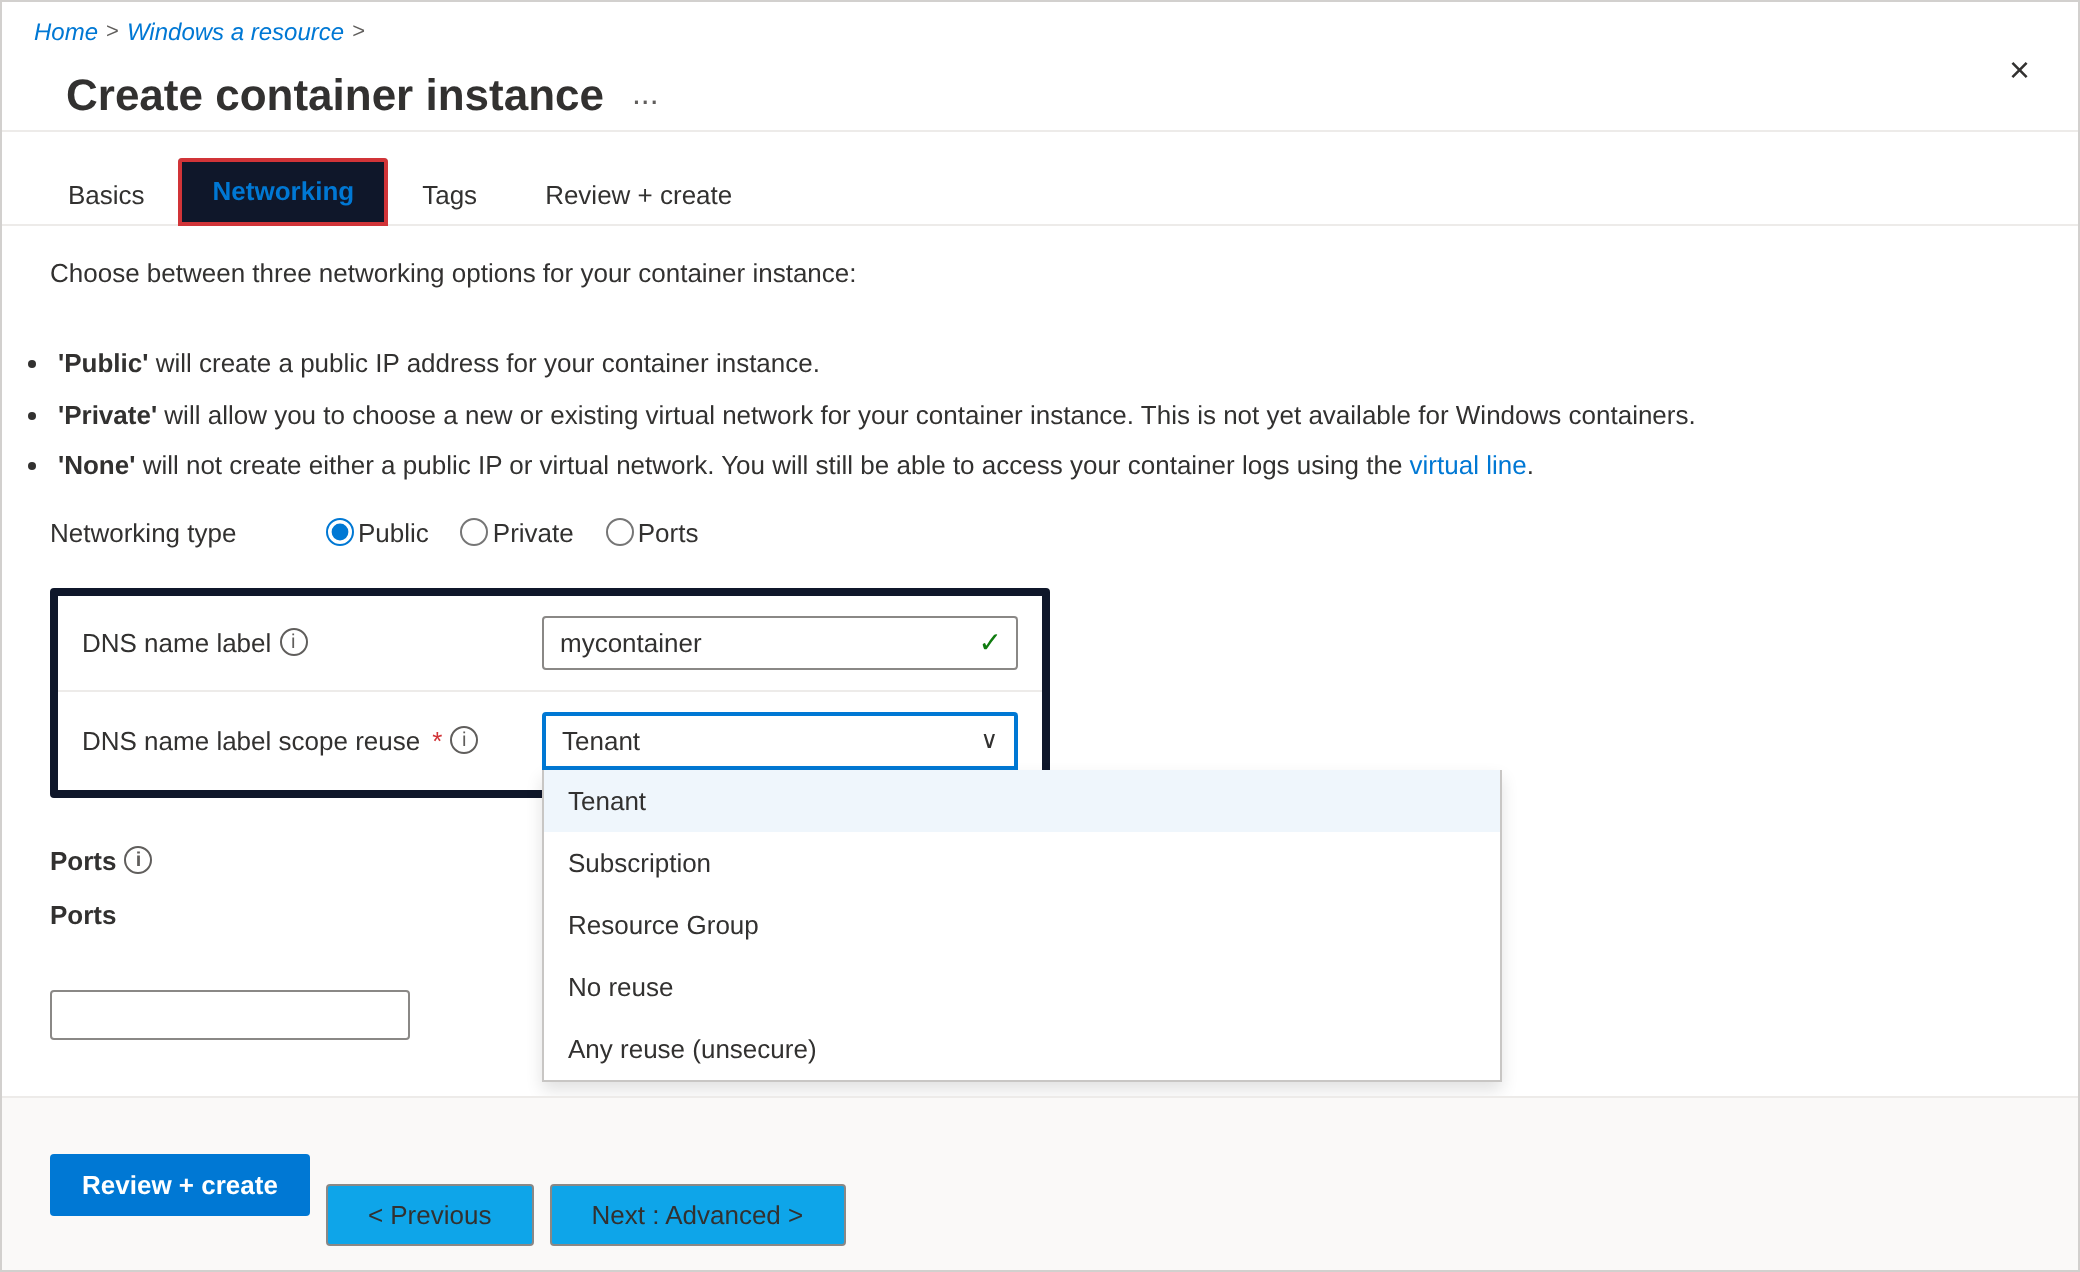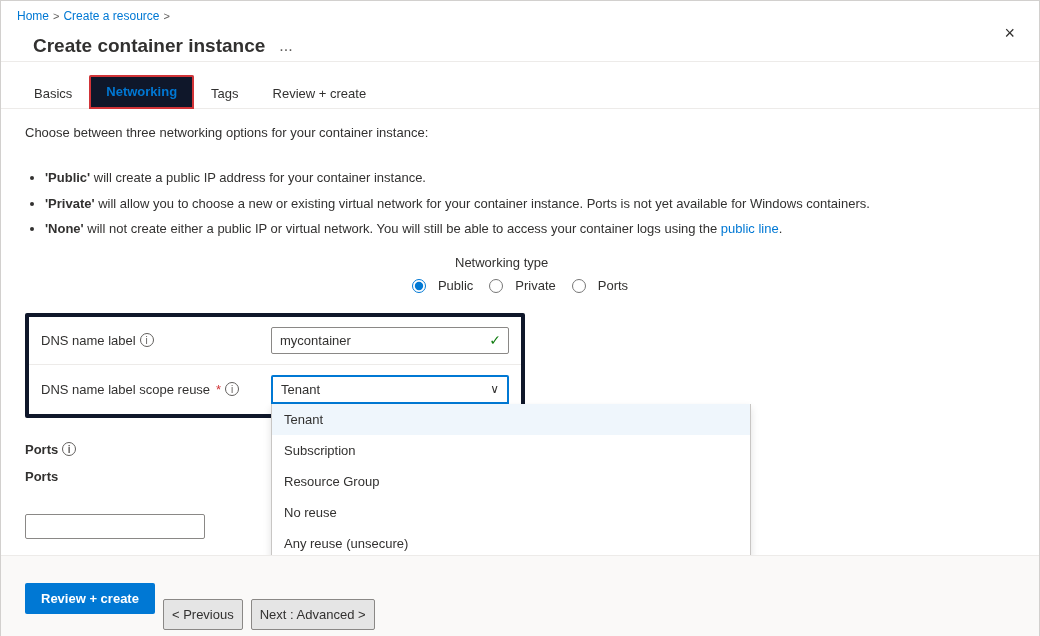--- a/index.html
+++ b/index.html
@@ -34,30 +34,31 @@
       display: flex;
       align-items: center;
       gap: 4px;
     }
     .breadcrumb span {
       color: #605e5c;
     }
     .breadcrumb a {
       color: #0078d4;
       text-decoration: none;
+      font-style: italic;
     }
     .chevron { color: #605e5c; font-size: 11px; }
     .title-row {
       display: flex;
       align-items: center;
       gap: 8px;
       padding: 8px 16px 0 16px;
     }
     .page-title {
-      font-size: 19px;
+      font-size: 22px;
       font-weight: 600;
       color: #323130;
     }
     .ellipsis-btn {
       background: none;
       border: none;
       cursor: pointer;
       color: #605e5c;
       font-size: 16px;
       padding: 2px 6px;
@@ -105,51 +106,50 @@
       flex: 1;
       padding: 16px 24px;
       overflow-y: auto;
     }
     .description {
       font-size: 13px;
       color: #323130;
       margin-bottom: 28px;
     }
     .bullet-list {
-      margin-left: 20px;
+      margin-left: 4px;
       margin-bottom: 16px;
     }
     .bullet-list li {
       margin-bottom: 6px;
       line-height: 1.5;
       color: #323130;
     }
     .bold { font-weight: 700; }
     .link { color: #0078d4; text-decoration: none; }
     .networking-type-row {
       display: flex;
       align-items: center;
       gap: 8px;
       margin-bottom: 20px;
-      flex-direction: column;
     }
     .networking-type-label {
       font-size: 13px;
       color: #323130;
       min-width: 130px;
     }
     .radio-group {
       display: flex;
       align-items: center;
       gap: 16px;
     }
     .radio-option {
       display: flex;
-      align-items: flex-end;
-      gap: 12px;
+      align-items: flex-start;
+      gap: 2px;
       cursor: pointer;
       font-size: 13px;
       color: #323130;
     }
     .radio-option input[type="radio"] {
       accent-color: #0078d4;
       width: 14px;
       height: 14px;
     }
     .form-section {
@@ -296,42 +296,42 @@
       background: #0078d4;
       color: #fff;
       border: none;
       padding: 8px 16px;
       border-radius: 2px;
       font-size: 13px;
       cursor: pointer;
       font-weight: 600;
     }
     .btn-secondary {
-      background: #e5e5e5;
+      background: #0ea5e9;
       color: #323130;
       border: 1px solid #8a8886;
-      padding: 7px 8px;
+      padding: 7px 20px;
       border-radius: 2px;
       font-size: 13px;
       cursor: pointer;
       margin-top: 31px;
     }
     .spacer { flex: 1; }
   </style>
 </head>
 <body>
 
 <div class="window">
 
   <div class="window-header">
     <div style="display:flex; flex-direction:column; gap:4px;">
       <div class="breadcrumb">
         <a href="#">Home</a>
         <span class="chevron">&gt;</span>
-        <a href="#">Create a resource</a>
+        <a href="#">Windows a resource</a>
         <span class="chevron">&gt;</span>
       </div>
       <div class="title-row">
         <h1 class="page-title">Create container instance</h1>
         <button class="ellipsis-btn">...</button>
       </div>
     </div>
     <button class="close-btn">×</button>
   </div>
 
@@ -344,25 +344,25 @@
 
   <div class="content">
     <p class="description">Choose between three networking options for your container instance:</p>
     <ul class="bullet-list">
       <li>
         <span class="bold">'Public'</span>
         <span> will create a public IP address for your container instance.</span>
       </li>
       <li>
         <span class="bold">'Private'</span>
-        <span> will allow you to choose a new or existing virtual network for your container instance. Ports is not yet available for Windows containers.</span>
+        <span> will allow you to choose a new or existing virtual network for your container instance. This is not yet available for Windows containers.</span>
       </li>
       <li>
         <span class="bold">'None'</span>
-        <span> will not create either a public IP or virtual network. You will still be able to access your container logs using the <a href="#" class="link">public line</a>.</span>
+        <span> will not create either a public IP or virtual network. You will still be able to access your container logs using the <a href="#" class="link">virtual line</a>.</span>
       </li>
     </ul>
 
     <div class="networking-type-row">
       <span class="networking-type-label">Networking type</span>
       <div class="radio-group">
         <label class="radio-option">
           <input type="radio" name="networking" checked="" style="">
           <span>Public</span>
         </label>

